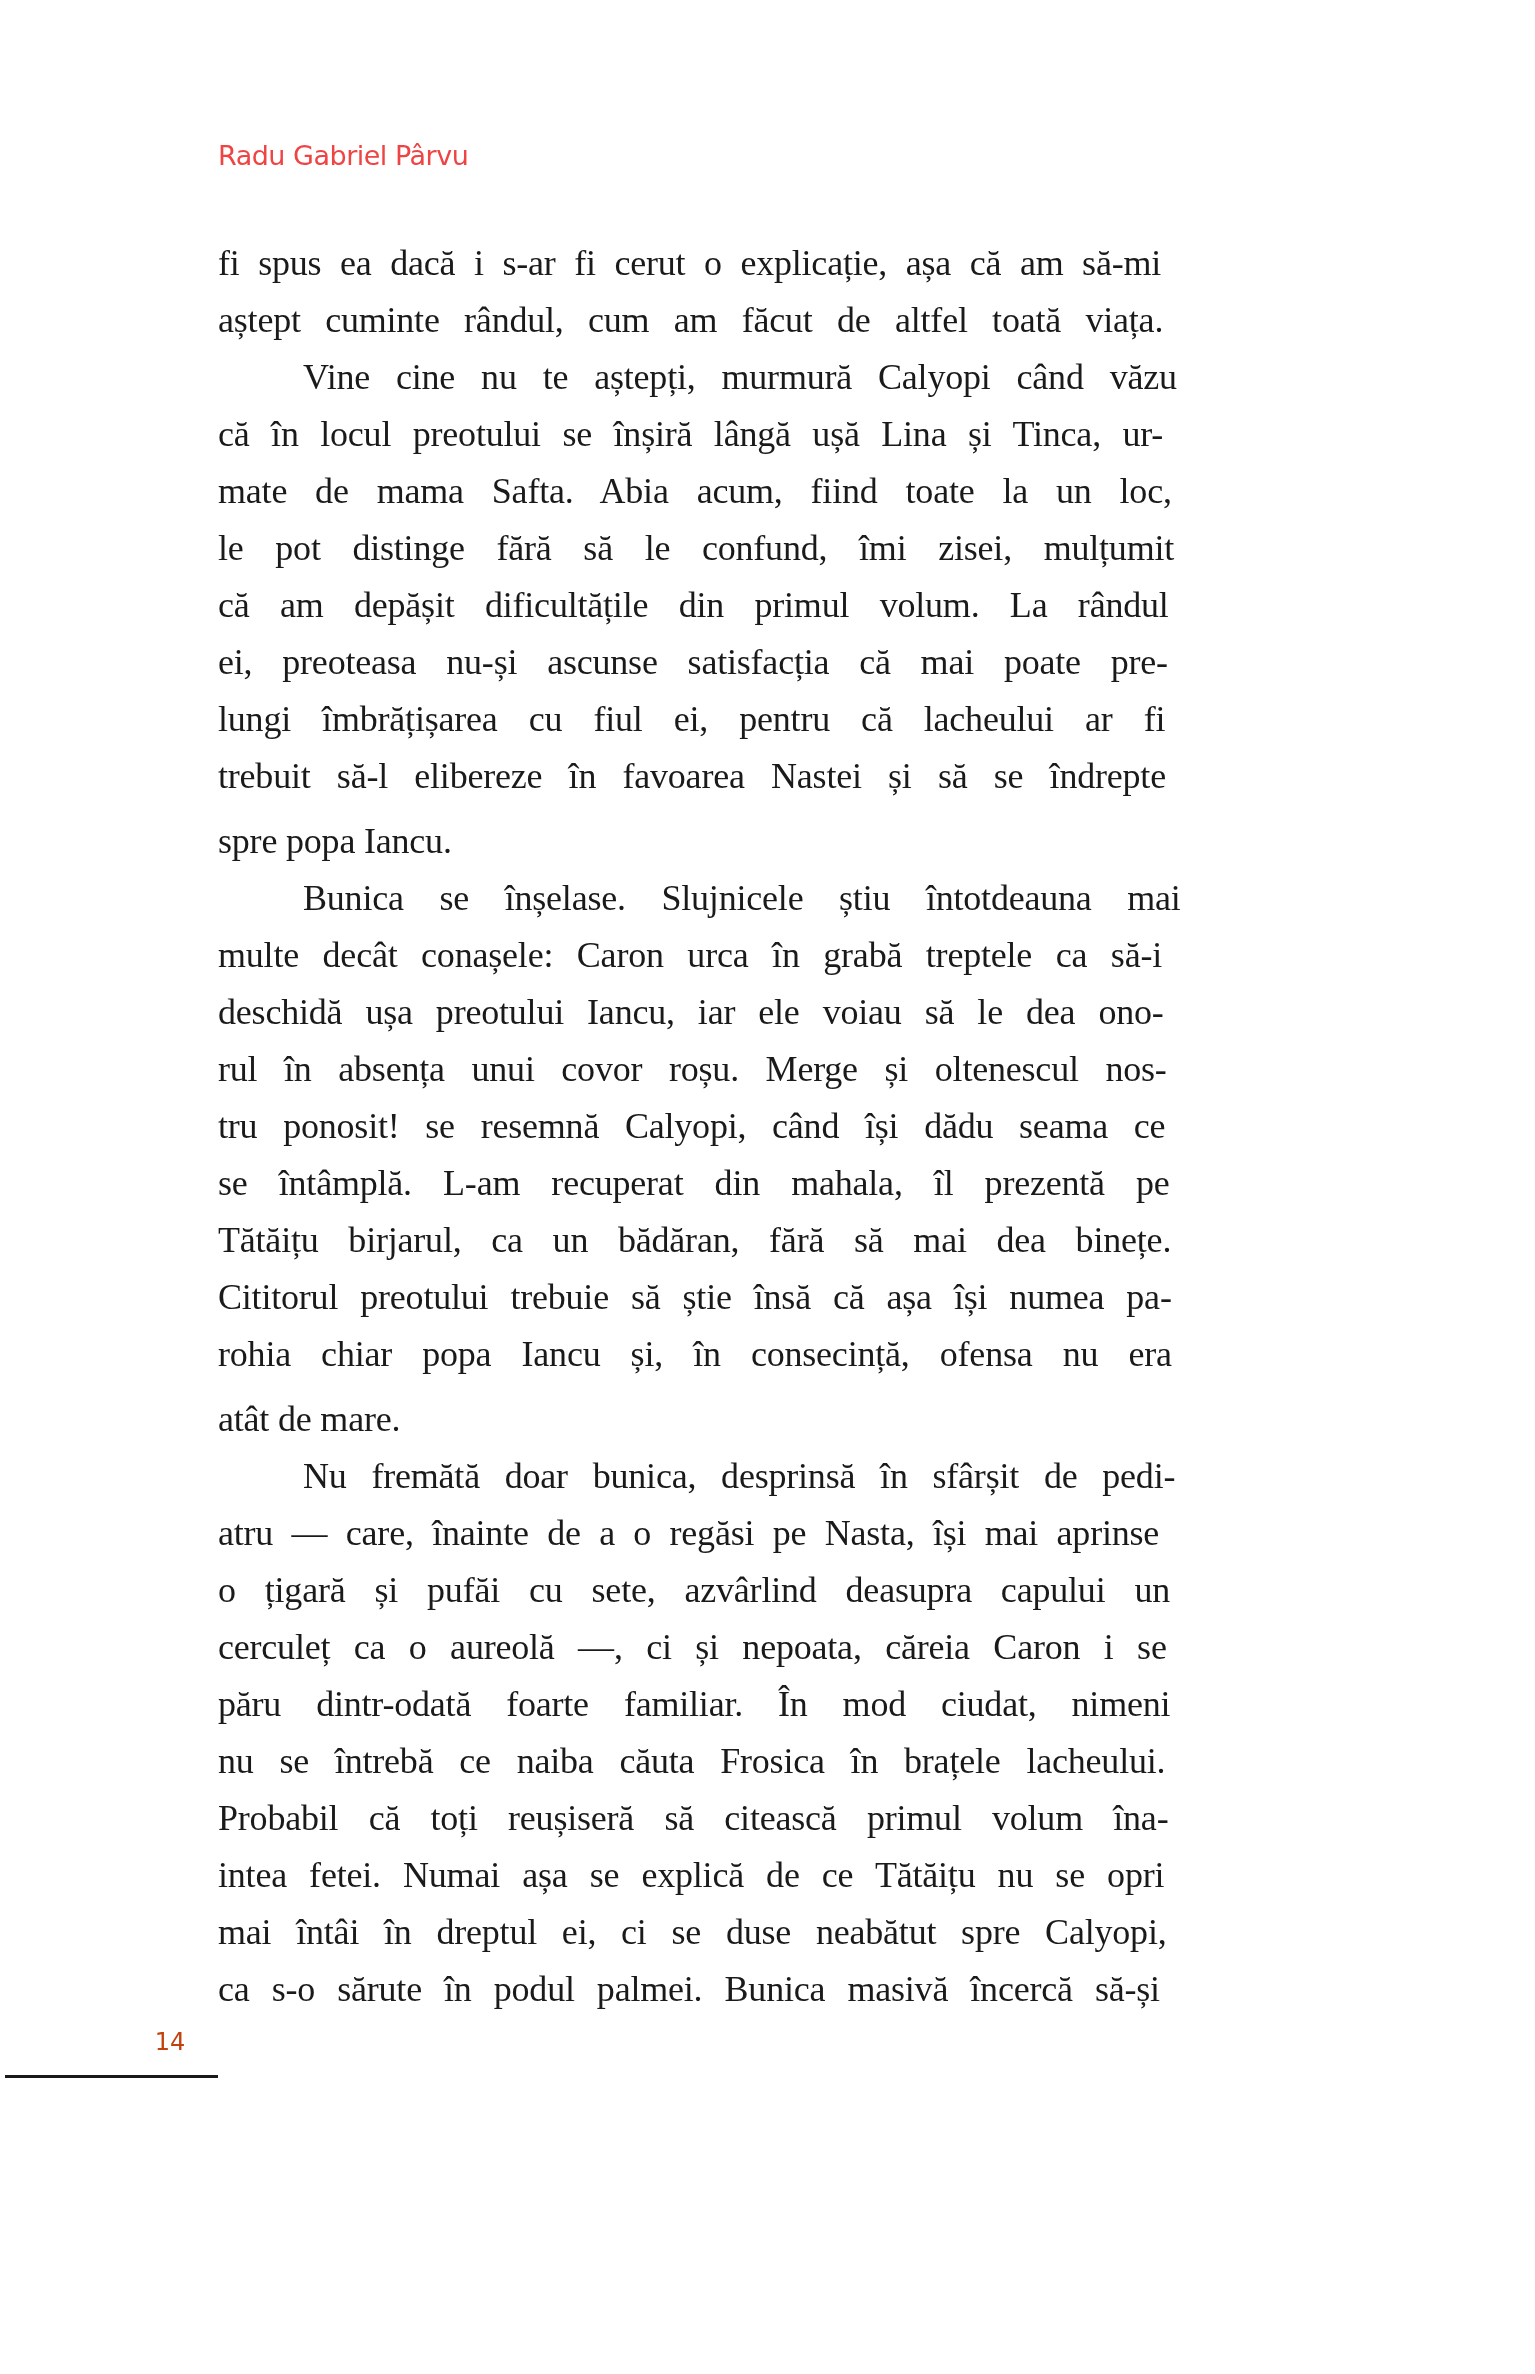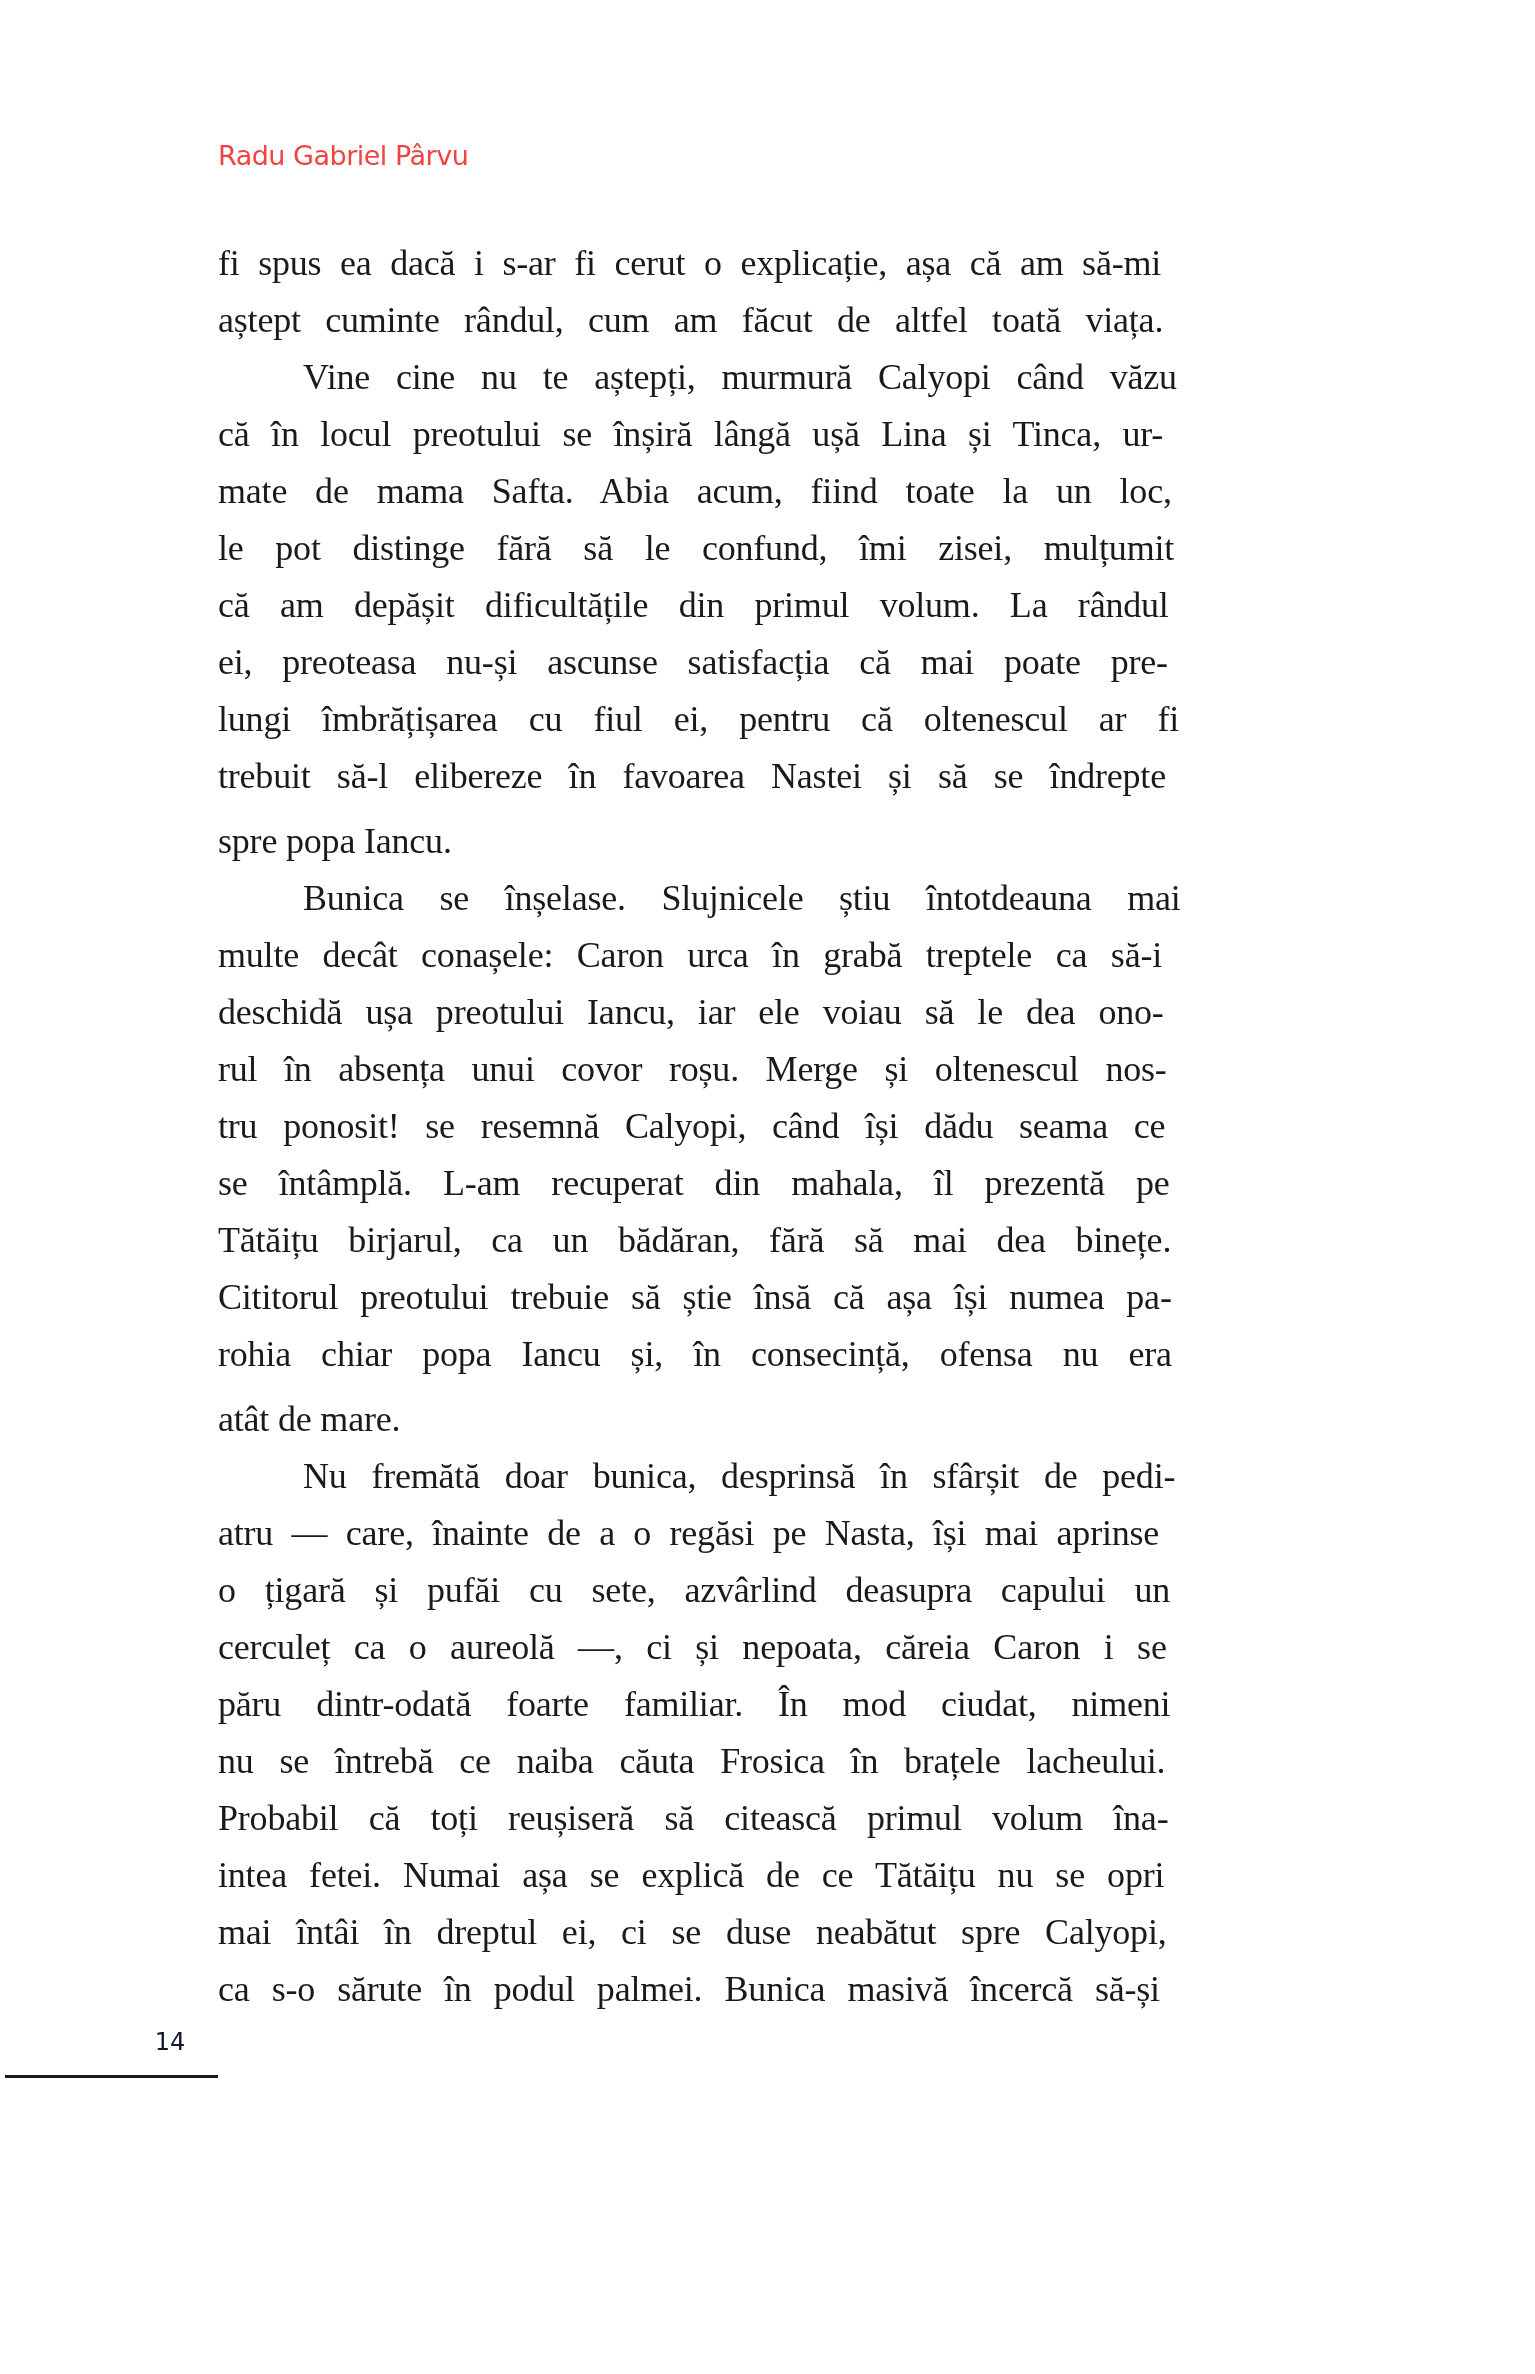--- a/index.html
+++ b/index.html
@@ -16,41 +16,41 @@
   }
   .line {
     display: block; height: 57px; white-space: nowrap;
     text-align: justify; text-align-last: justify;
     letter-spacing: -0.2px;
   }
   .line.indent { padding-left: 85px; }
   .line.last { text-align-last: left; margin-top: 8px; }
   .folio {
     position: absolute; left: 150px; top: 2028px; width: 40px; text-align: center;
-    font-family: "DejaVu Sans", sans-serif; font-size: 24px; color: #0f172a;
+    font-family: "DejaVu Sans", sans-serif; font-size: 24px; color: #c2410c;
   }
   .folio-rule {
     position: absolute; left: 5px; top: 2075px; width: 213px; height: 3px; background: #1a1a1a;
   }
 </style>
 </head>
 <body>
 
 <div class="running-head">Radu Gabriel Pârvu</div>
 
 <div class="body-text" id="body-text">
     <span class="line" style="word-spacing: 9.81971px; text-align: left; text-align-last: left;">fi spus ea dacă i s-ar fi cerut o explicație, așa că am să-mi</span>
     <span class="line" style="word-spacing: 15.5712px; text-align: left; text-align-last: left;">aștept cuminte rândul, cum am făcut de altfel toată viața.</span>
     <span class="line indent" style="word-spacing: 17.1523px; text-align: left; text-align-last: left;">Vine cine nu te aștepți, murmură Calyopi când văzu</span>
     <span class="line" style="word-spacing: 12.7287px; text-align: left; text-align-last: left;">că în locul preotului se înșiră lângă ușă Lina și Tinca, ur-</span>
     <span class="line" style="word-spacing: 19.1609px; text-align: left; text-align-last: left;">mate de mama Safta. Abia acum, fiind toate la un loc,</span>
     <span class="line" style="word-spacing: 22.9132px; text-align: left; text-align-last: left;">le pot distinge fără să le confund, îmi zisei, mulțumit</span>
     <span class="line" style="word-spacing: 21.6035px; text-align: left; text-align-last: left;">că am depășit dificultățile din primul volum. La rândul</span>
     <span class="line" style="word-spacing: 21.0801px; text-align: left; text-align-last: left;">ei, preoteasa nu-și ascunse satisfacția că mai poate pre-</span>
-    <span class="line" style="word-spacing: 22.3108px; text-align: left; text-align-last: left;">lungi îmbrățișarea cu fiul ei, pentru că oltenescul ar fi</span>
+    <span class="line" style="word-spacing: 22.3108px; text-align: left; text-align-last: left;">lungi îmbrățișarea cu fiul ei, pentru că lacheului ar fi</span>
     <span class="line" style="word-spacing: 17.4549px; text-align: left; text-align-last: left;">trebuit să-l elibereze în favoarea Nastei și să se îndrepte</span>
     <span class="line last">spre popa Iancu.</span>
     <span class="line indent" style="word-spacing: 26.8411px; text-align: left; text-align-last: left;">Bunica se înșelase. Slujnicele știu întotdeauna mai</span>
     <span class="line" style="word-spacing: 14.7847px; text-align: left; text-align-last: left;">multe decât conașele: Caron urca în grabă treptele ca să-i</span>
     <span class="line" style="word-spacing: 14.25px; text-align: left; text-align-last: left;">deschidă ușa preotului Iancu, iar ele voiau să le dea ono-</span>
     <span class="line" style="word-spacing: 17.8472px; text-align: left; text-align-last: left;">rul în absența unui covor roșu. Merge și oltenescul nos-</span>
     <span class="line" style="word-spacing: 16.9497px; text-align: left; text-align-last: left;">tru ponosit! se resemnă Calyopi, când își dădu seama ce</span>
     <span class="line" style="word-spacing: 22.3477px; text-align: left; text-align-last: left;">se întâmplă. L-am recuperat din mahala, îl prezentă pe</span>
     <span class="line" style="word-spacing: 20.974px; text-align: left; text-align-last: left;">Tătăițu birjarul, ca un bădăran, fără să mai dea binețe.</span>
     <span class="line" style="word-spacing: 13.2109px; text-align: left; text-align-last: left;">Cititorul preotului trebuie să știe însă că așa își numea pa-</span>

